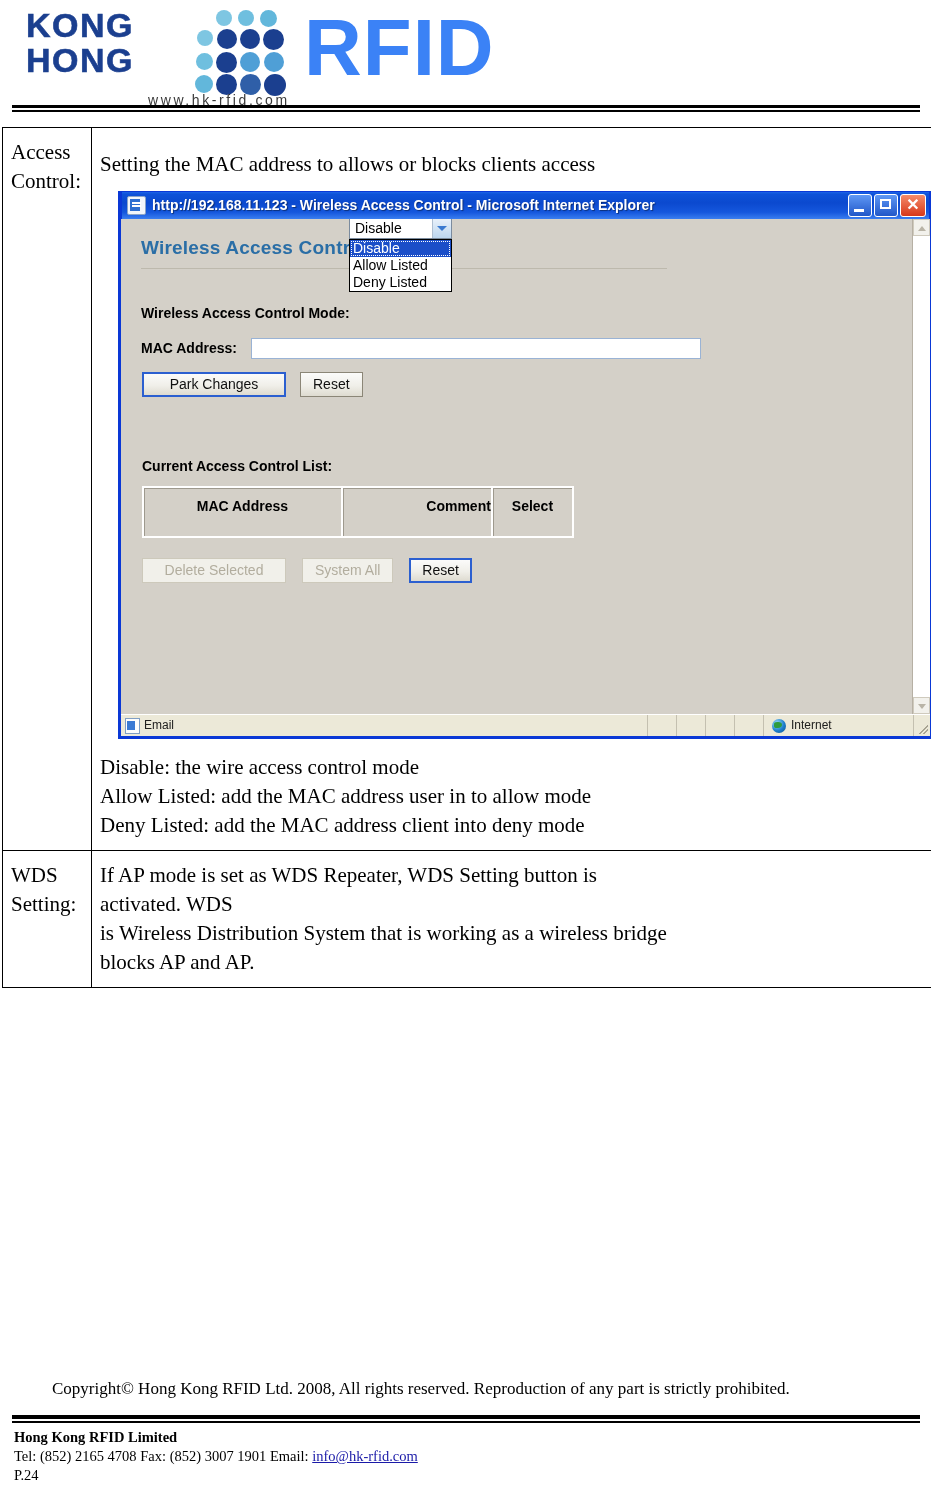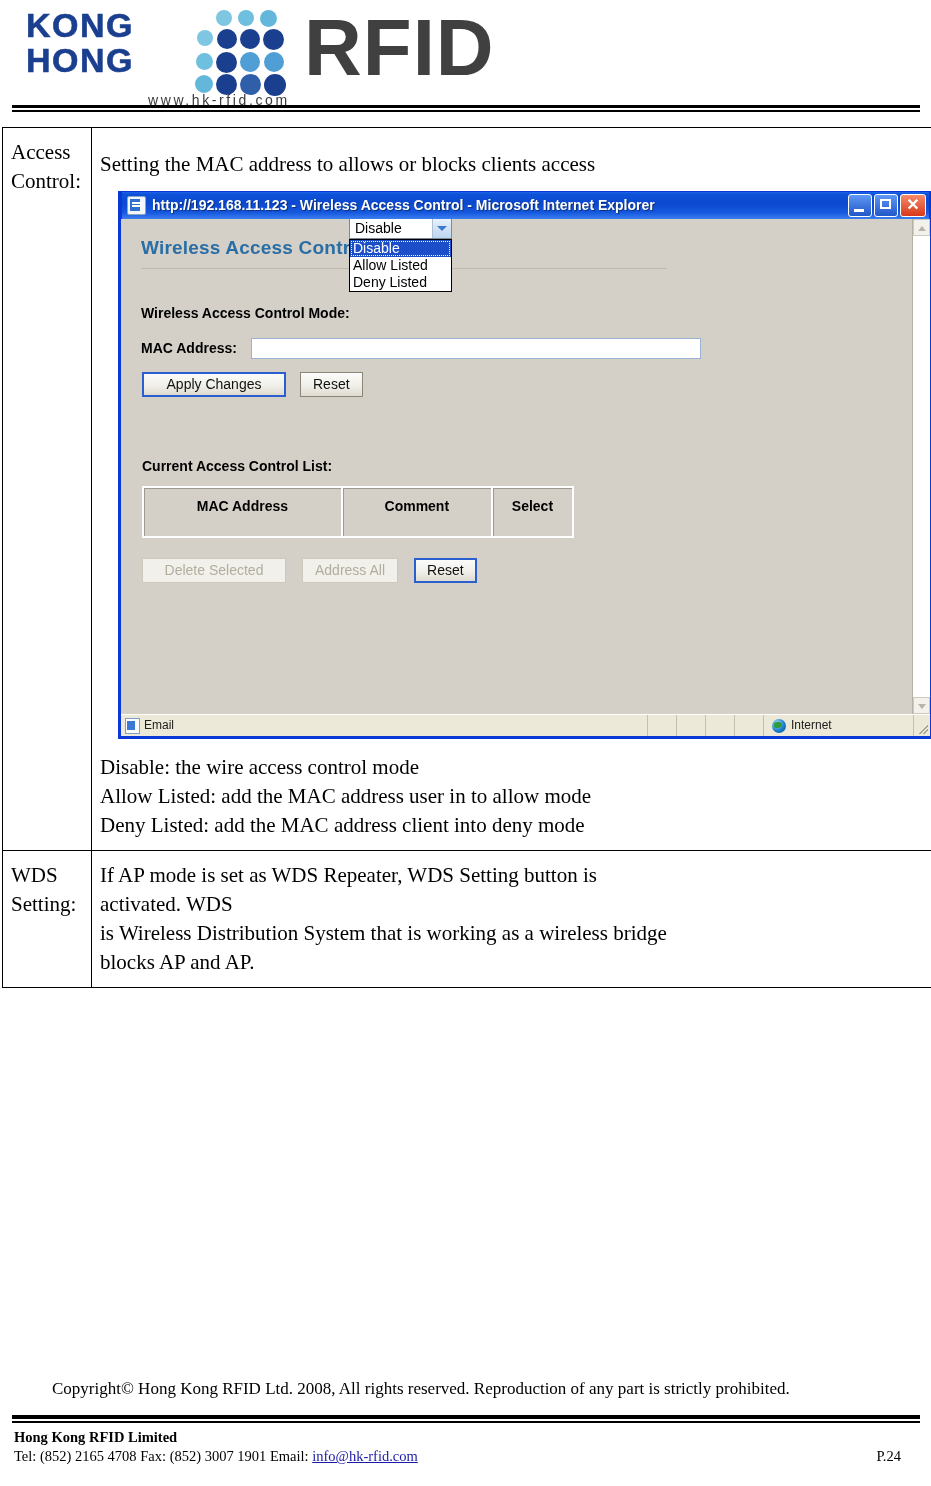--- a/index.html
+++ b/index.html
@@ -59,21 +59,21 @@
   }
   .logo-rfid {
     position: absolute;
     left: 296px;
     top: -6px;
     font-family: "Liberation Sans", sans-serif;
     font-weight: bold;
     font-size: 80px;
     line-height: 96px;
     letter-spacing: 1px;
-    color: #404040;
+    color: #3b82f6;
   }
   .logo-url {
     position: absolute;
     left: 140px;
     top: 86px;
     font-family: "Liberation Sans", sans-serif;
     font-size: 14px;
     letter-spacing: 2.6px;
     color: #3a3a3a;
   }
@@ -371,21 +371,21 @@
     font-family: "Liberation Sans", sans-serif;
     font-size: 14px;
     font-weight: bold;
     color: #000;
     padding: 4px 0 15px 0;
     background: #d4d0c8;
     border: 1px solid #ffffff;
     box-shadow: 1px 1px 0 #9e998e inset;
   }
   .th-mac { width: 200px; }
-  .th-comment { width: 150px; }
+  .th-comment { width: 150px; text-align: right; }
   .th-select { width: 80px; }
 
   .acl-btn-row {
     display: flex;
     gap: 16px;
     margin: 20px 0 0 3px;
     align-items: center;
   }
 
   .statusbar {
@@ -485,20 +485,21 @@
     top: 1428px;
     width: 905px;
     font-size: 14.5px;
     line-height: 19px;
   }
   .footer-block .co { font-weight: bold; }
   .footer-last {
     display: flex;
     justify-content: space-between;
     align-items: baseline;
+    flex-direction: column;
   }
   .footer-email {
     color: #1a1aa8;
     text-decoration: underline;
   }
   .footer-page { padding-right: 18px; }
 </style>
 </head>
 <body>
 
@@ -567,21 +568,21 @@
             <div class="form-row">
               <span class="form-label lbl-mode">Wireless Access Control Mode:</span>
             </div>
 
             <div class="form-row">
               <span class="form-label lbl-mac">MAC Address:</span>
               <input class="mac-input" type="text" value="" style="">
             </div>
 
             <div class="btn-row">
-              <button class="btn wide focused">Apply Changes</button>
+              <button class="btn wide focused">Park Changes</button>
               <button class="btn">Reset</button>
             </div>
 
             <div class="select-stack">
               <div class="select-box">
                 <span class="val">Disable</span>
                 <span class="select-arrow"></span>
               </div>
               <div class="select-list">
                 <div class="opt sel">Disable</div>
@@ -596,21 +597,21 @@
                     <tr>
                 <th class="th-mac">MAC Address</th>
                 <th class="th-comment">Comment</th>
                 <th class="th-select">Select</th>
               </tr>
             </tbody>
                 </table>
 
             <div class="acl-btn-row">
               <button class="btn wide disabled">Delete Selected</button>
-              <button class="btn disabled">Address All</button>
+              <button class="btn disabled">System All</button>
               <button class="btn focused">Reset</button>
             </div>
           </div>
 
           <div class="scrollbar">
             <div class="sb-arrow up"></div>
             <div class="sb-arrow down"></div>
           </div>
         </div>
 

